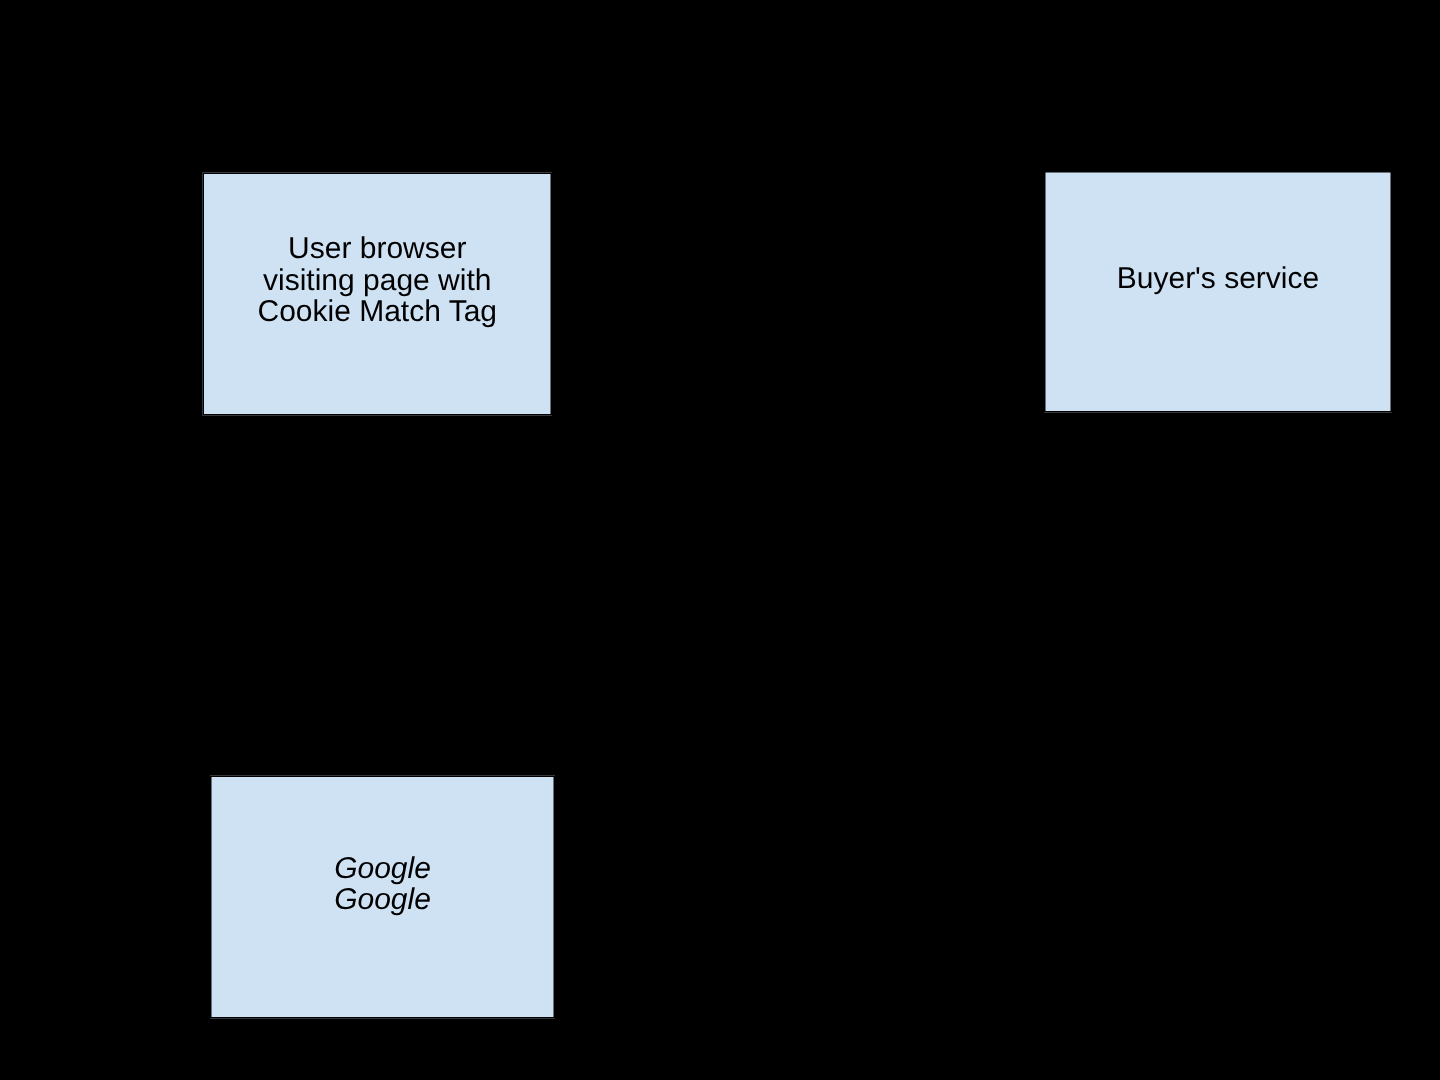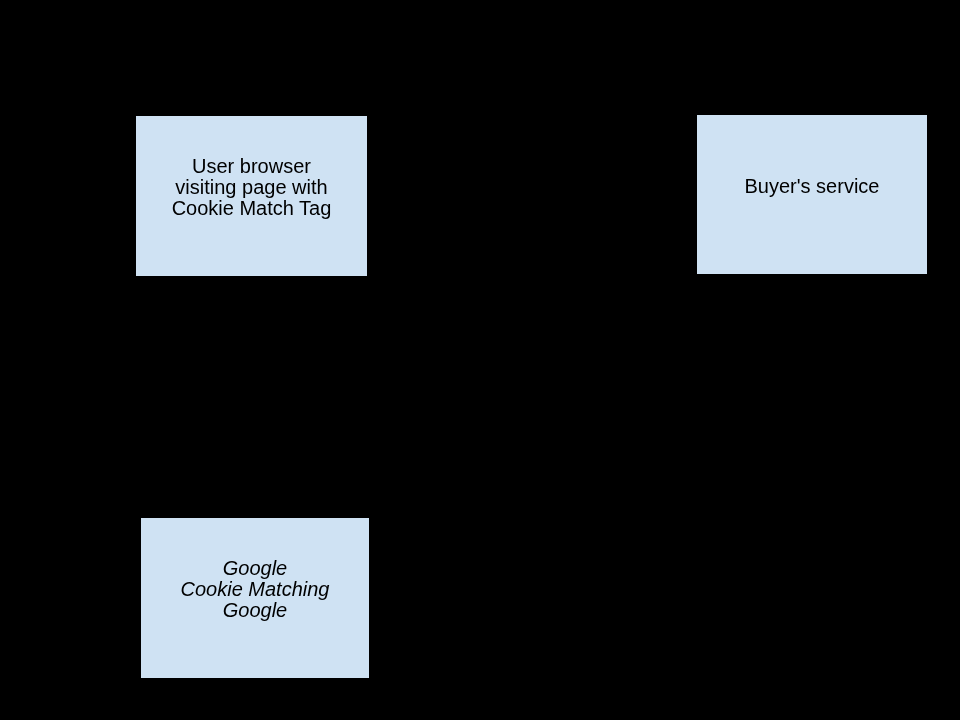--- a/index.html
+++ b/index.html
@@ -64,17 +64,16 @@
     <span class="line">visiting page with</span>
     <span class="line">Cookie Match Tag</span>
   </div>
 
   <div class="node node-buyers-service">
     <span class="line">Buyer's service</span>
   </div>
 
   <div class="node node-google-cms">
     <span class="line">Google</span>
-    <span class="line">Cookie Matching</span>
     <span class="line">Google</span>
   </div>
 
 </div>
 
 </body></html>

